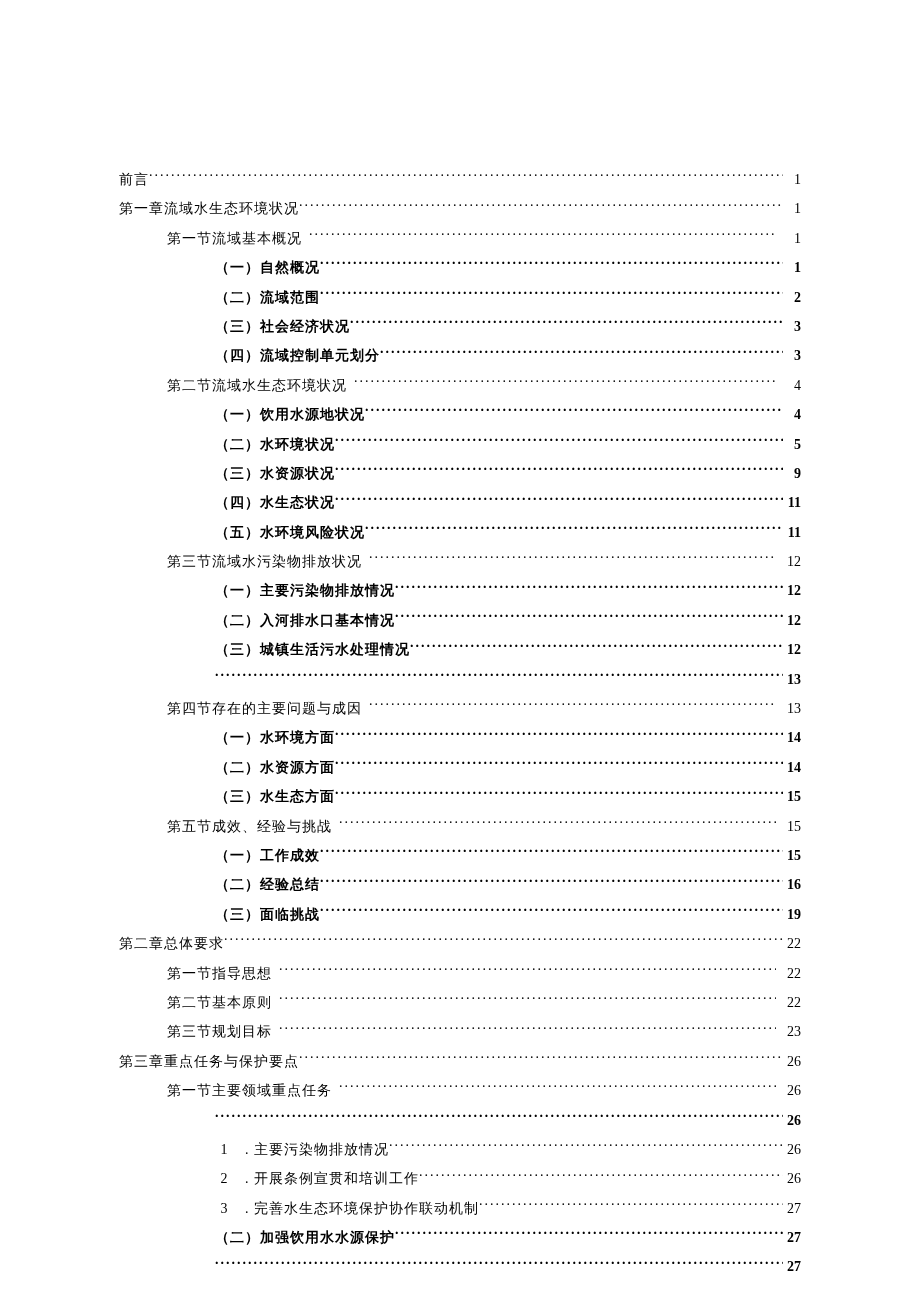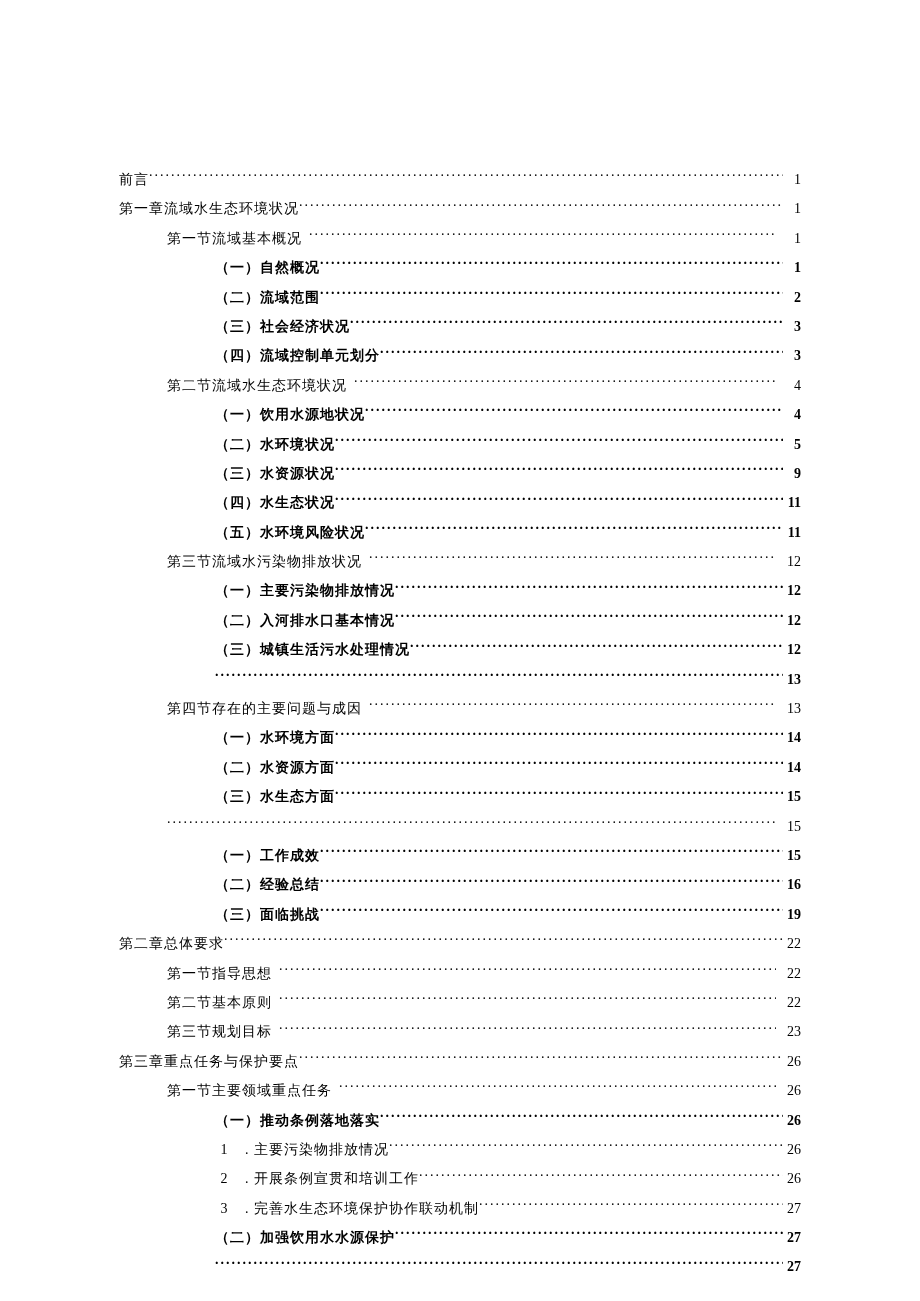--- a/index.html
+++ b/index.html
@@ -167,20 +167,21 @@
       <span class="toc-label">（二）水资源方面</span>
       <span class="toc-dots"></span>
       <span class="toc-page">14</span>
     </div>
     <div class="toc-row indent-2">
       <span class="toc-label">（三）水生态方面</span>
       <span class="toc-dots"></span>
       <span class="toc-page">15</span>
     </div>
     <div class="toc-row indent-1">
+      <span class="toc-label">第五节成效、经验与挑战</span>
       <span class="toc-dots"></span>
       <span class="toc-page">15</span>
     </div>
     <div class="toc-row indent-2">
       <span class="toc-label">（一）工作成效</span>
       <span class="toc-dots"></span>
       <span class="toc-page">15</span>
     </div>
     <div class="toc-row indent-2">
       <span class="toc-label">（二）经验总结</span>
@@ -216,21 +217,20 @@
       <span class="toc-label">第三章重点任务与保护要点</span>
       <span class="toc-dots"></span>
       <span class="toc-page">26</span>
     </div>
     <div class="toc-row indent-1">
       <span class="toc-label">第一节主要领域重点任务</span>
       <span class="toc-dots"></span>
       <span class="toc-page">26</span>
     </div>
     <div class="toc-row indent-2">
-      <span class="toc-label">（一）推动条例落地落实</span>
       <span class="toc-dots"></span>
       <span class="toc-page">26</span>
     </div>
     <div class="toc-row indent-3">
       <span class="num-prefix">1</span>
       <span class="toc-label">. 主要污染物排放情况</span>
       <span class="toc-dots"></span>
       <span class="toc-page">26</span>
     </div>
     <div class="toc-row indent-3">

